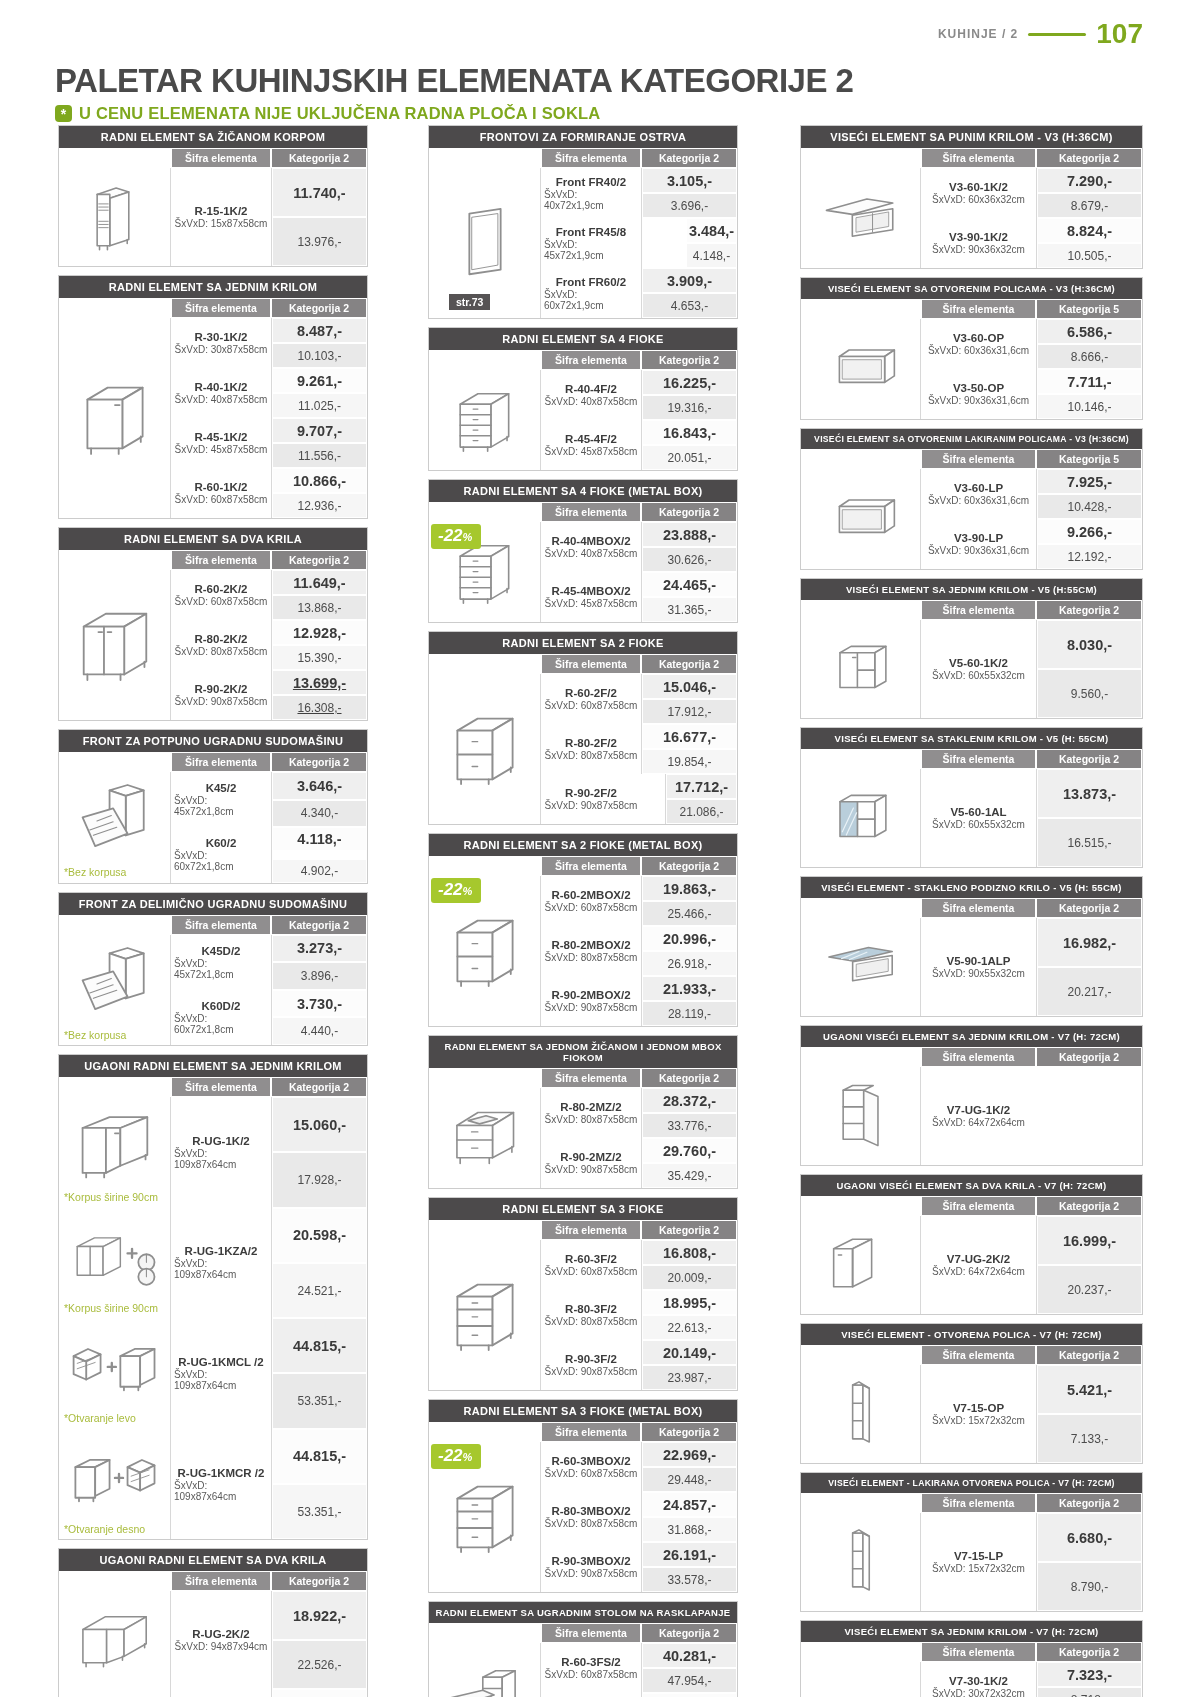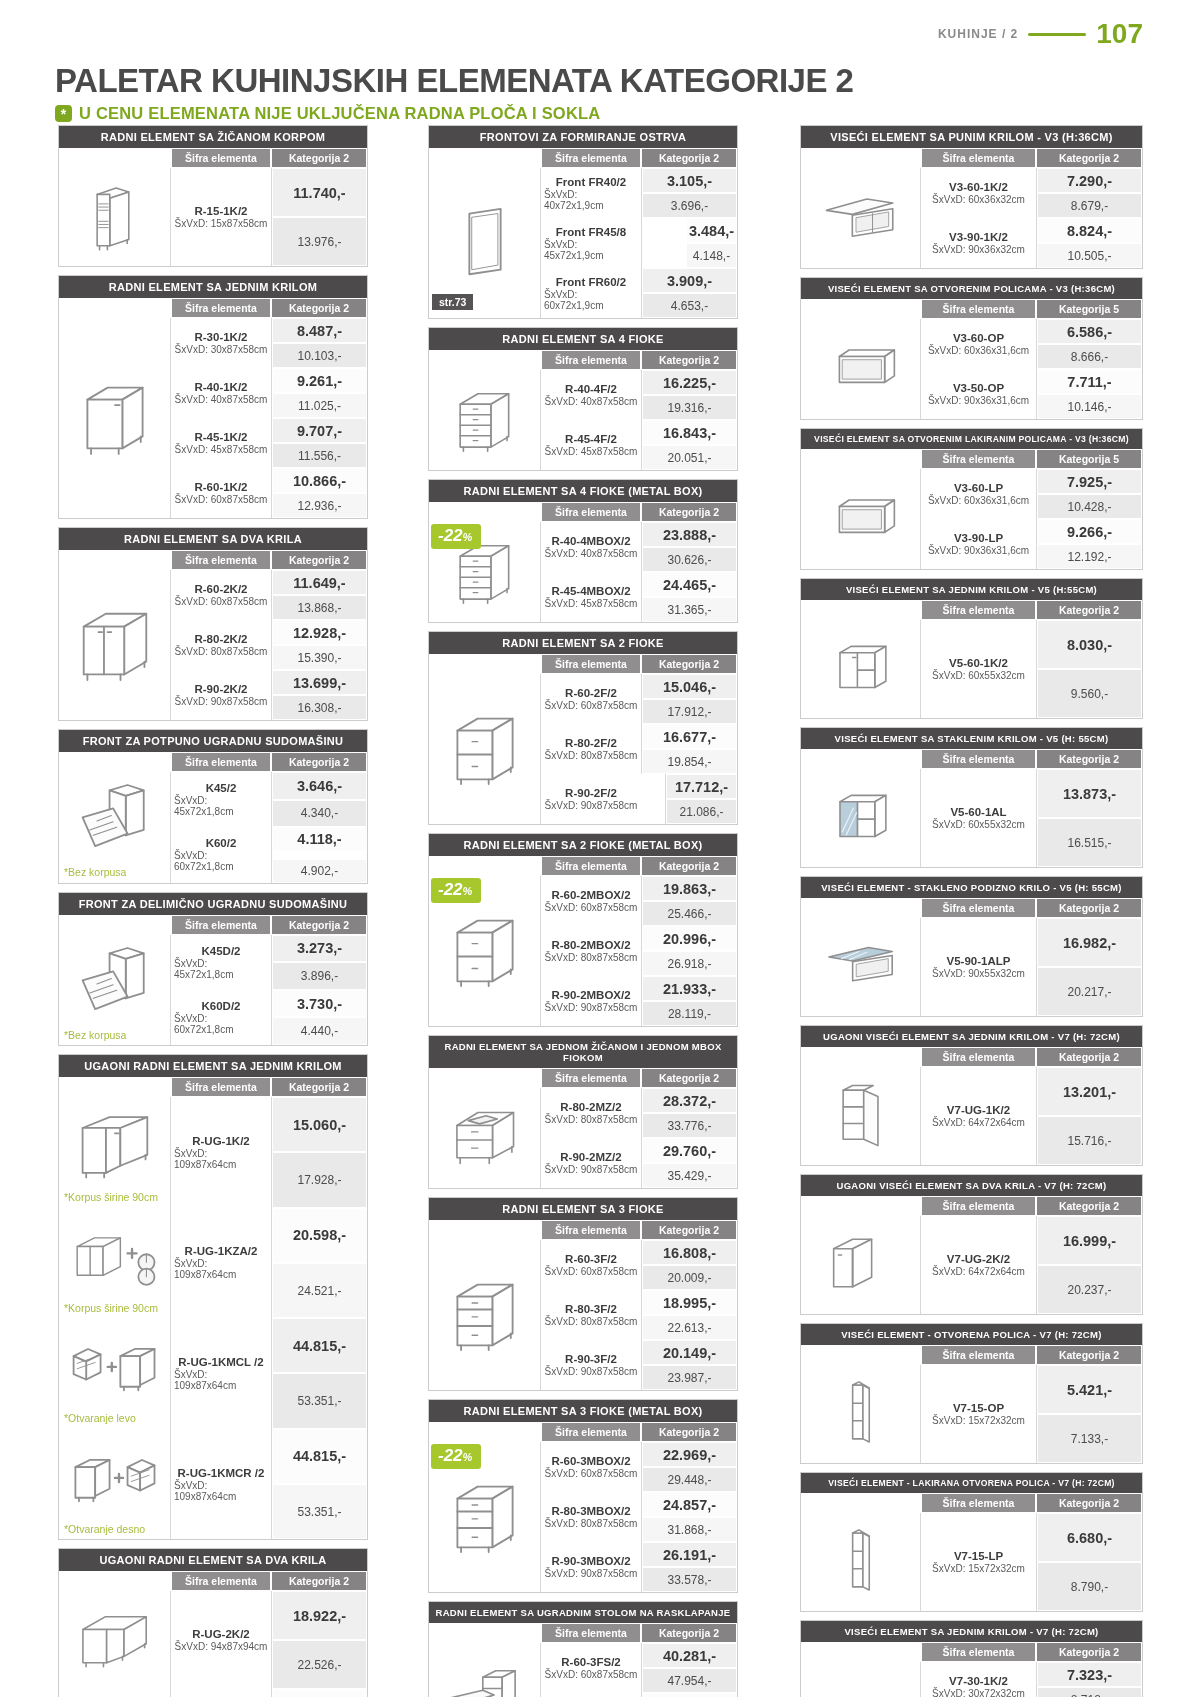--- a/index.html
+++ b/index.html
@@ -26,21 +26,21 @@
   .col2 .tbl-body{grid-template-columns:120px 1fr 106px;}
   .hdr-spacer{background:#ffffff;}
   .code-hdr,.cat-hdr{color:#fff;font-weight:bold;font-size:10.5px;text-align:center;padding:3px 1px;border:1px solid #fff;}
   .code-hdr{background:#908e8f;}
   .cat-hdr{background:#858384;}
   .img-cell{position:relative;border-right:1px solid #d8d8d8;display:flex;flex-direction:column;align-items:center;justify-content:center;padding:3px;background:#fff;}
   .img-cell svg{max-width:92px;max-height:86%;}
   .fig-note{color:#a9bc3d;font-size:10.5px;margin-top:1px;align-self:flex-start;padding-left:2px;line-height:1.1;}
   .badge{position:absolute;top:2px;left:2px;background:#a6c82d;color:#fff;font-weight:bold;font-style:italic;font-size:17px;padding:2px 9px 3px 7px;border-radius:3px;z-index:2;}
   .badge small{font-size:11px;font-style:italic;}
-  .pageref{position:absolute;bottom:8px;left:3px;background:#565354;color:#fff;font-size:10.5px;font-weight:bold;padding:2px 7px;}
+  .pageref{position:absolute;bottom:8px;left:20px;background:#565354;color:#fff;font-size:10.5px;font-weight:bold;padding:2px 7px;}
   .code-cell{display:flex;flex-direction:column;align-items:center;justify-content:center;border:1px solid #ffffff;padding:2px;min-height:44px;}
   .code-cell .code{font-weight:bold;font-size:11.5px;color:#3c3c3c;}
   .code-cell .dims{font-size:10px;color:#5a5a5a;margin-top:1px;}
   .price-cell{display:flex;flex-direction:column;border-left:1px solid #d8d8d8;}
   .price-new,.price-old{flex:1;display:flex;align-items:center;justify-content:center;border:1px solid #ffffff;}
   .price-new{font-weight:bold;font-size:14.5px;color:#3a3a3a;}
   .price-old{font-size:12px;color:#4c4c4c;background-image:linear-gradient(to right top,transparent calc(50% - 0.8px),#9f9f9f calc(50% - 0.8px),#9f9f9f calc(50% + 0.8px),transparent calc(50% + 0.8px));}
   .row-even .price-new{background:#efefef;}
   .row-even .price-old{background:#e9e9e9;}
   .row-odd .price-new{background:#fcfcfc;}
@@ -172,21 +172,21 @@
             <div class="dims">ŠxVxD: 80x87x58cm</div>
           </div>
           <div class="price-cell row-odd" style="grid-area: 3 / 3;">
             <div class="price-new">12.928,-</div>
             <div class="price-old">15.390,-</div>
           </div>
           <div class="code-cell row-even" style="grid-area: 4 / 2;">
             <div class="code">R-90-2K/2</div>
             <div class="dims">ŠxVxD: 90x87x58cm</div>
           </div>
-          <div class="price-cell row-even" style="grid-area: 4 / 3;">
+          <div class="price-cell row-even" style="grid-area: 4 / 3; text-decoration: underline;">
             <div class="price-new">13.699,-</div>
             <div class="price-old">16.308,-</div>
           </div>
         </div>
       </section>
       <section class="tbl">
         <div class="tbl-title">FRONT ZA POTPUNO UGRADNU SUDOMAŠINU</div>
         <div class="tbl-body">
           <div class="hdr-spacer" style="grid-area: 1 / 1;"></div>
           <div class="code-hdr" style="grid-area: 1 / 2;">Šifra elementa</div>
@@ -965,24 +965,20 @@
                 <rect x="28" y="18" width="26" height="62"></rect>
                 <path d="M28,39h26M28,60h26" fill="none"></path>
                 <polygon points="54,18 72,26 72,88 54,80" fill="#fcfcfc"></polygon>
               </g>
             </svg>
           </div>
           <div class="code-cell row-even" style="grid-area: 2 / 2; min-height: 70px;">
             <div class="code">V7-UG-1K/2</div>
             <div class="dims">ŠxVxD: 64x72x64cm</div>
           </div>
-          <div class="price-cell row-even" style="grid-area: 2 / 3;">
-            <div class="price-new">13.201,-</div>
-            <div class="price-old">15.716,-</div>
-          </div>
         </div>
       </section>
       <section class="tbl">
         <div class="tbl-title sm">UGAONI VISEĆI ELEMENT SA DVA KRILA - V7 (H: 72CM)</div>
         <div class="tbl-body">
           <div class="hdr-spacer" style="grid-area: 1 / 1;"></div>
           <div class="code-hdr" style="grid-area: 1 / 2;">Šifra elementa</div>
           <div class="cat-hdr" style="grid-area: 1 / 3;">Kategorija 2</div>
           <div class="img-cell" style="grid-area: 2 / 1 / span 1;">
             <svg viewBox="0 0 100 100">

